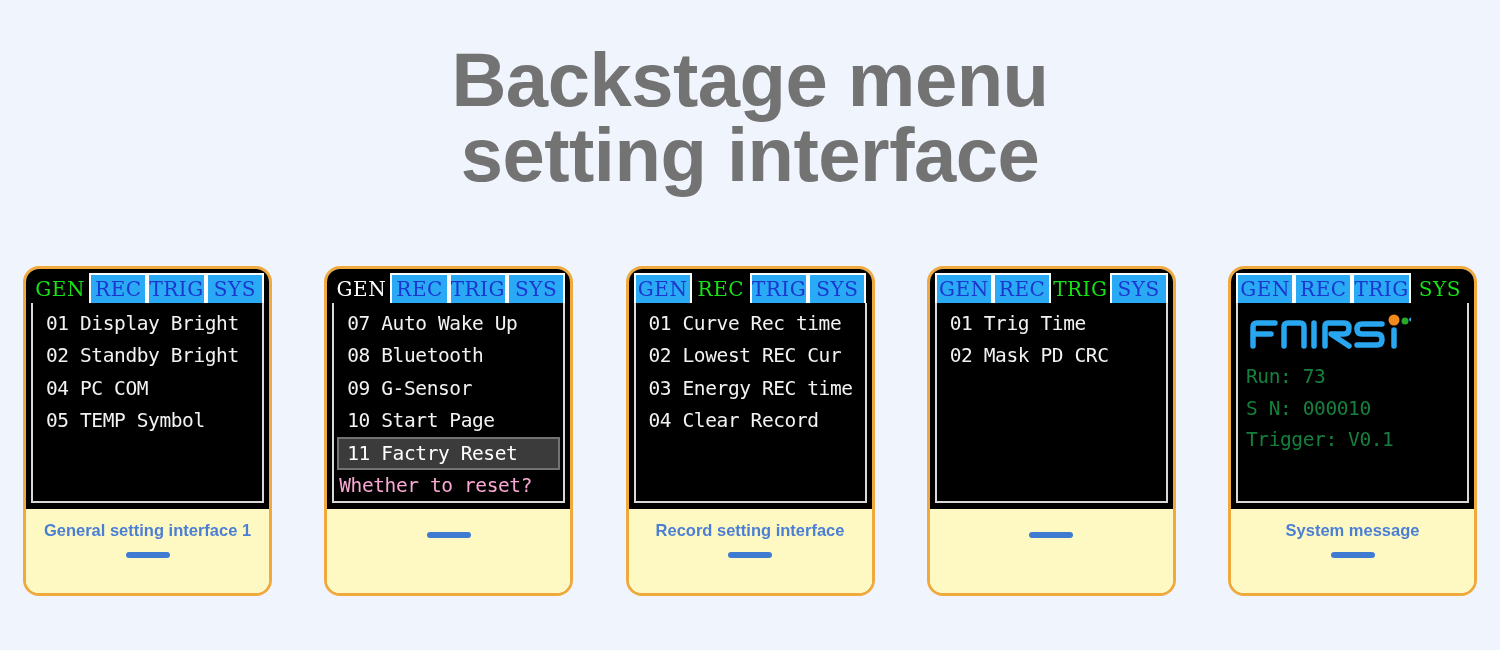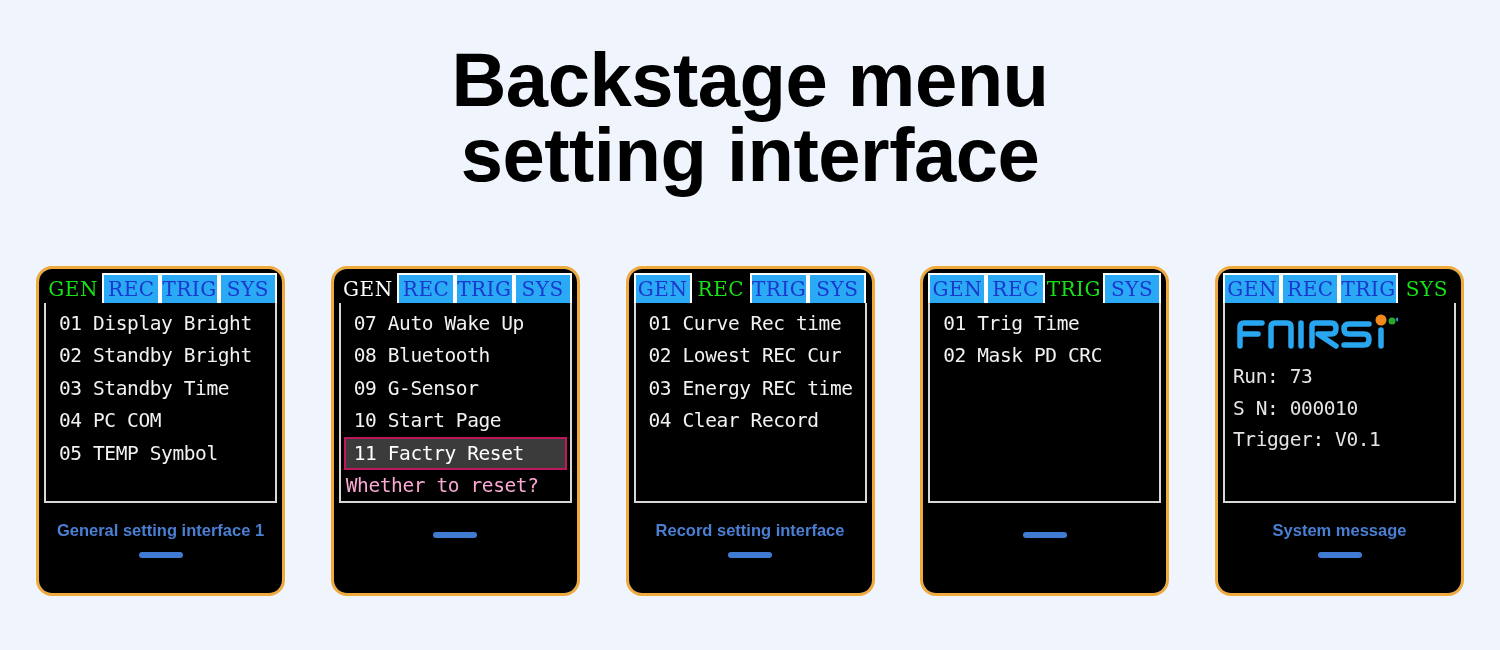--- a/index.html
+++ b/index.html
@@ -13,35 +13,35 @@
   .page{
     position:relative;
     width:1500px;height:650px;
     box-sizing:border-box;
   }
   .title{
     position:absolute;
     left:0;top:42px;
     width:1500px;
     text-align:center;
-    color:#000000;
+    color:#737373;
     font-size:76px;
     font-weight:bold;
     line-height:0.99;
     letter-spacing:-0.5px;
   }
   .title .line{display:block;}
 
   .devices{
     position:absolute;
     left:0;top:266px;
     width:1500px;
     display:flex;
     justify-content:space-between;
-    padding:0 36px;
+    padding:0 23px;
     box-sizing:border-box;
   }
 
   .device{
     width:249px;
     height:330px;
     background:#ffffff;
     border:3px solid #f0a93c;
     border-radius:16px;
     box-sizing:border-box;
@@ -106,21 +106,21 @@
     line-height:1.0;
     padding:4.5px 0 4.5px 8px;
     white-space:nowrap;
     letter-spacing:-0.4px;
     box-sizing:border-box;
     border:2px solid transparent;
     margin:0 3px;
   }
   .menu-row.selected{
     background:#3b3b3b;
-    border:2px solid #be185d;
+    border:2px solid #737373;
     color:#ffffff;
   }
   .menu-row.dim{
     color:#f9a8d4;
     padding-left:0;
   }
 
   
   .sys-body{
     height:198px;
@@ -128,30 +128,30 @@
     box-sizing:border-box;
   }
   .logo-wrap{
     height:52px;
     padding-left:8px;
     position:relative;
   }
   .info-row{
     font-family:"DejaVu Sans Mono", monospace;
     font-size:19.5px;
-    color:#e5e5e5;
+    color:#15803d;
     line-height:1.0;
     padding:6px 0 6px 8px;
     white-space:nowrap;
     letter-spacing:-0.4px;
   }
 
   .caption-area{
     flex:1;
-    background:#000000;
+    background:#fef9c3;
     display:flex;
     flex-direction:column;
     align-items:center;
     justify-content:flex-start;
     padding-top:12px;
     box-sizing:border-box;
   }
   .caption{
     color:#4a7fd4;
     font-size:16.5px;
@@ -183,21 +183,20 @@
           <div class="tabs">
             <div class="tab active-green">GEN</div>
             <div class="tab">REC</div>
             <div class="tab">TRIG</div>
             <div class="tab">SYS</div>
           </div>
           <div class="screen-inner">
             <div class="menu">
               <div class="menu-row">01 Display Bright</div>
               <div class="menu-row">02 Standby Bright</div>
-              <div class="menu-row">03 Standby Time</div>
               <div class="menu-row">04 PC COM</div>
               <div class="menu-row">05 TEMP Symbol</div>
             </div>
           </div>
         </div>
         <div class="caption-area">
           <div class="caption">General setting interface 1</div>
           <div class="dash"></div>
         </div>
       </div>

